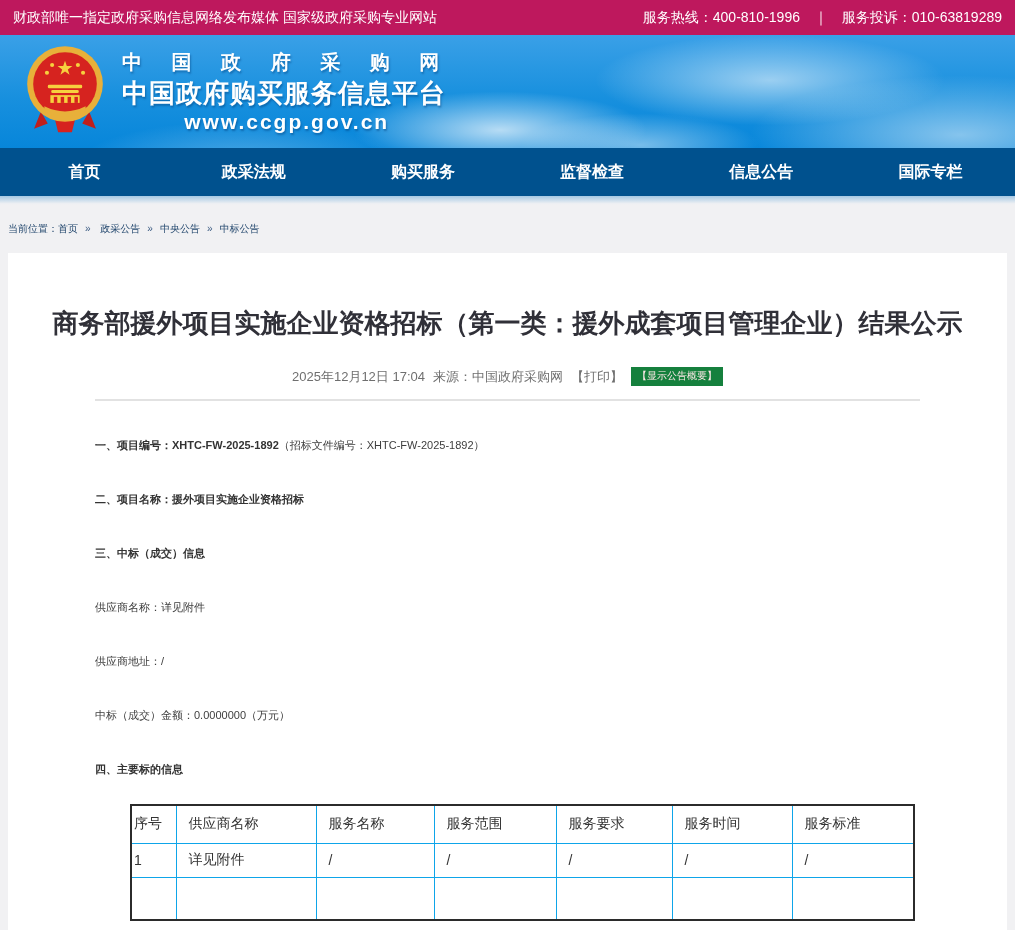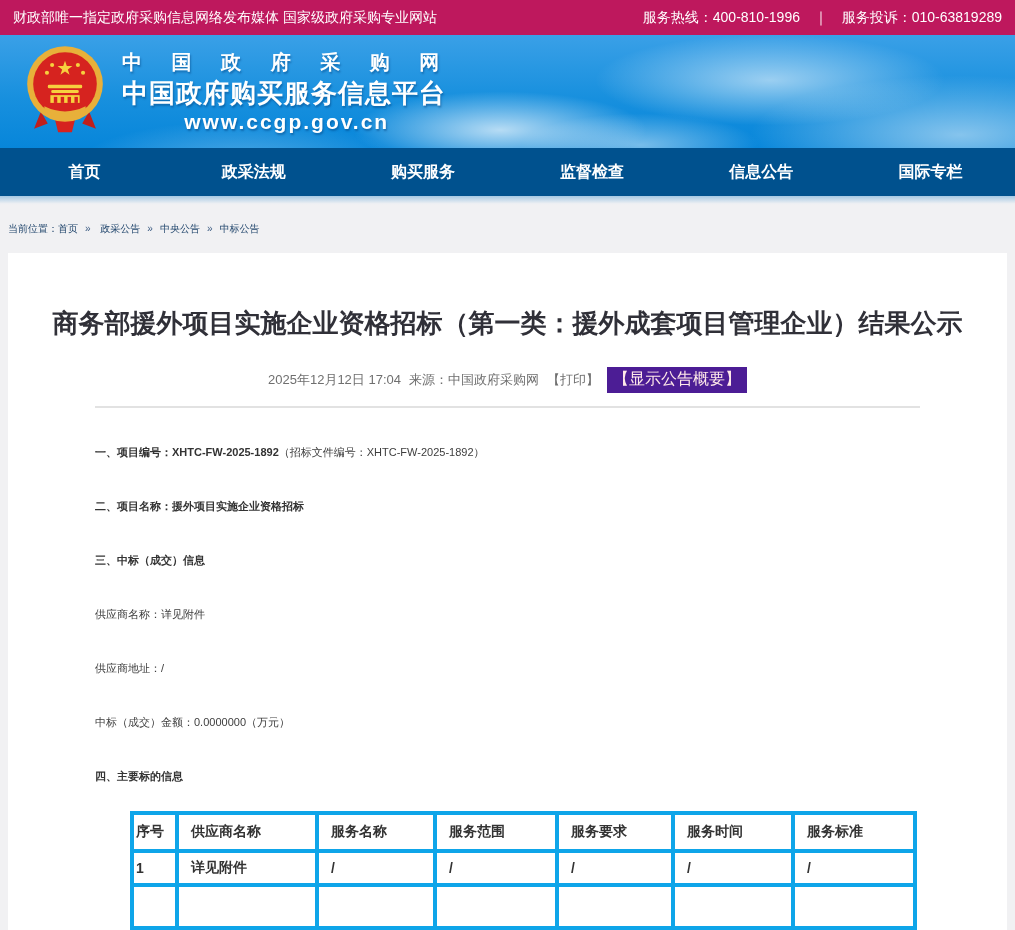--- a/index.html
+++ b/index.html
@@ -69,39 +69,39 @@
   .article-title {
     text-align:center; font-size:26px; font-weight:bold; color:#303038;
     line-height:36px; margin:0 30px;
   }
   .meta {
     margin-top:26px; text-align:center; font-size:13px; color:#6f6f6f;
     display:flex; justify-content:center; align-items:center; gap:8px;
   }
   .meta .print { cursor:pointer; color:#6f6f6f; }
   .summary-badge {
-    background:#4c1d95; color:#ffe9e9; padding:2px 6px 3px;
-    font-size:16px; cursor:pointer;
+    background:#15803d; color:#ffe9e9; padding:2px 6px 3px;
+    font-size:10px; cursor:pointer;
   }
   .rule { border:0; border-top:2px solid #e2e2e2; margin:13px 87px 0 87px; }
 
   .body-text { margin:0 87px; color:#3d3d3d; }
   .body-text p { margin:33px 0 0 0; font-size:11px; line-height:21px; }
   .body-text p:first-child { margin-top:34px; }
   .body-text .b { font-weight:bold; color:#333; }
 
   
   table.results {
     margin:24px 0 0 122px; border-collapse:collapse;
     border:2px solid #2b2b2b; table-layout:fixed; width:783px;
     font-size:14px; color:#333;
   }
   table.results td {
-    border:4px solid #0ea5e9; padding:0 6px 0 12px; vertical-align:middle;
-    overflow:hidden; white-space:nowrap;font-weight:bold;
+    border:1px solid #0ea5e9; padding:0 6px 0 12px; vertical-align:middle;
+    overflow:hidden; white-space:nowrap;
   }
   table.results td.first { padding-left:2px; }
   tr.hdr  td { height:38px; }
   tr.row1 td { height:34px; }
   tr.rowe td { height:43px; }
 </style>
 </head>
 <body>
 
 <div class="topbar">

